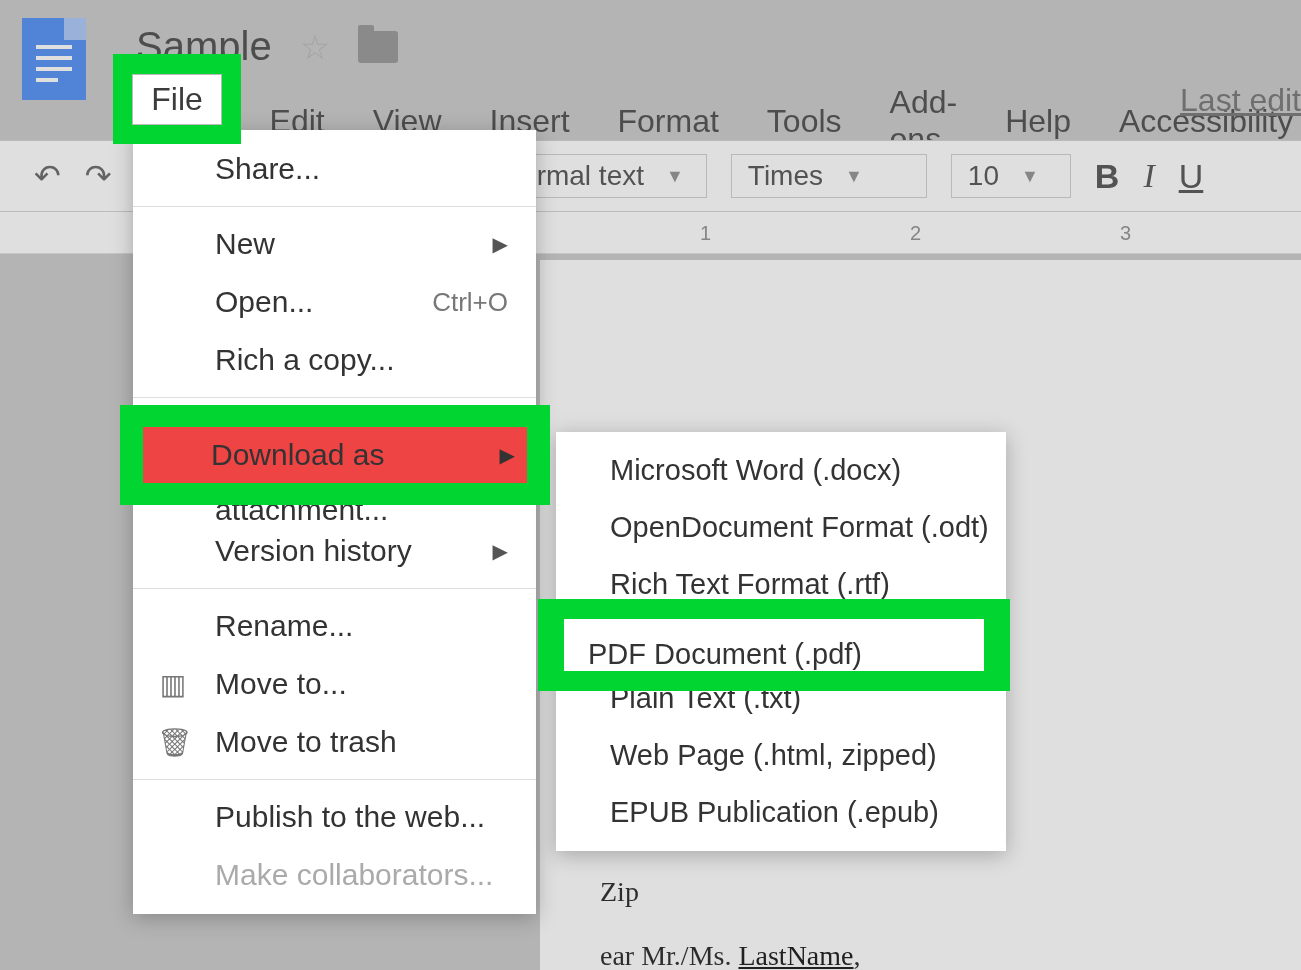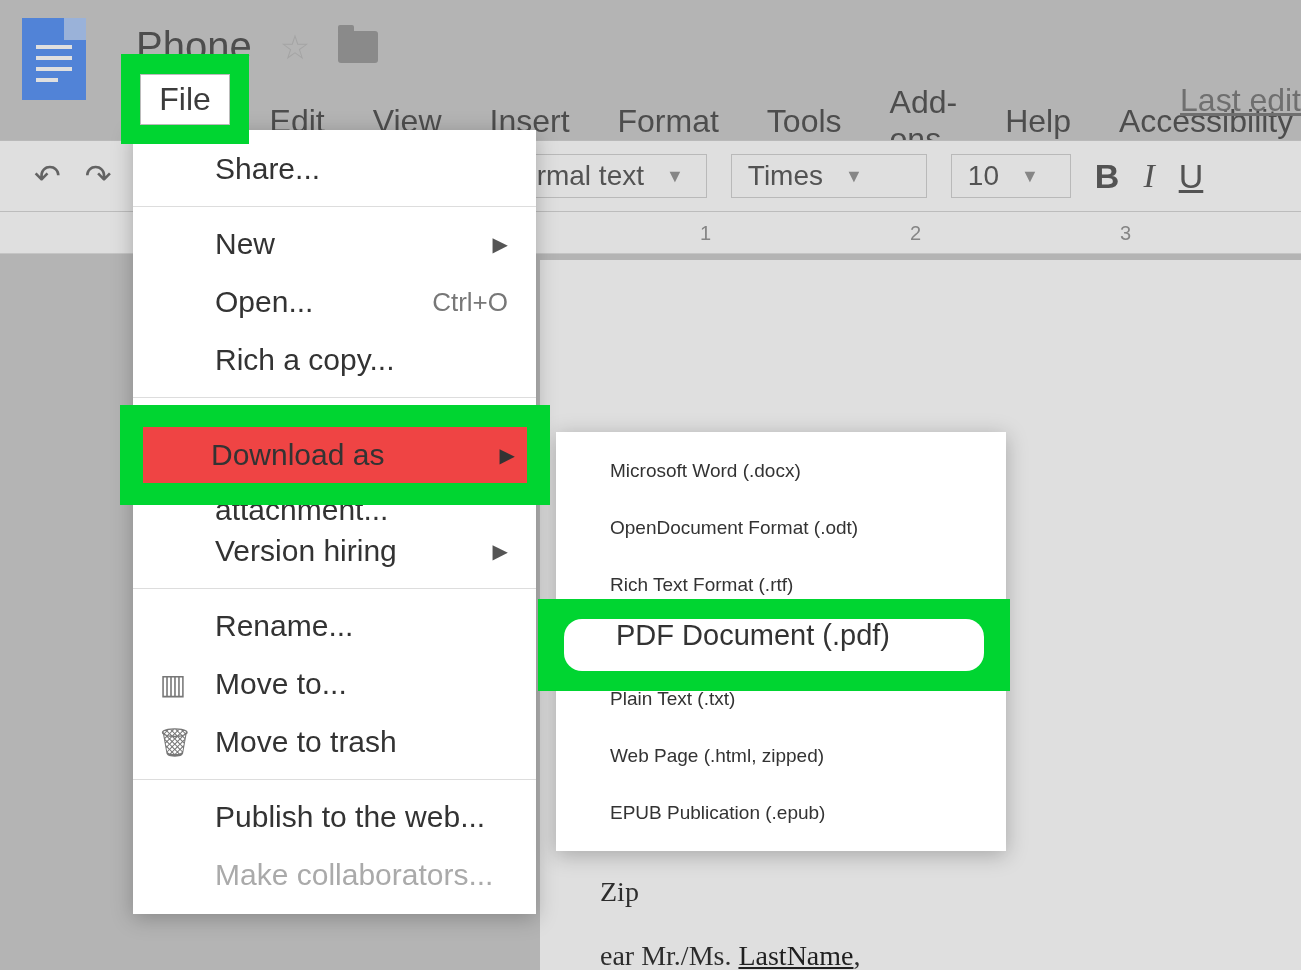--- a/index.html
+++ b/index.html
@@ -72,21 +72,21 @@
     font-size: 32px; color: #3c3c3c;
     padding: 6px 20px;
     cursor: pointer;
   }
   .file-box {
     position: absolute;
     left: 113px; top: 54px;
     width: 128px; height: 90px;
     background: #00d531;
     z-index: 200;
-    display: flex; align-items: center; justify-content: center; margin-left: 8px;
+    display: flex; align-items: center; justify-content: center;
   }
   .file-box-inner {
     background: #fff;
     padding: 6px 18px;
     font-size: 32px;
     color: #3c3c3c;
     border: 1px solid #bbb;
   }
   .last-edit {
     font-size: 32px; color: #6a6a6a; text-decoration: underline;
@@ -195,54 +195,54 @@
     left: 556px; top: 432px;
     width: 450px;
     background:#fff;
     box-shadow: 0 4px 20px rgba(0,0,0,0.25);
     z-index: 160;
     padding: 10px 0;
   }
   .sm-item {
     height: 57px; display:flex; align-items:center;
     padding-left: 54px;
-    font-size: 19px; color:#333;
+    font-size: 29px; color:#333;
     cursor:pointer;
   }
 
   .hl-pdf {
     position:absolute;
     left: 538px; top: 599px;
     width: 472px; height: 92px;
     background:#00d531;
     z-index: 190;
     display:flex; align-items:center; justify-content:center;
   }
   .hl-pdf-inner {
     width: 420px; height: 52px;
     background:#fff;
-    display:flex; align-items:flex-start;
-    padding-left: 52px;
-    font-size:29px; color:#333;border-radius:18px;
+    display:flex; align-items:flex-end;
+    padding-left: 24px;
+    font-size:29px; color:#333;
   }
 </style>
 </head>
 <body>
 
 <div class="header">
   <div class="doc-icon">
     <div class="lines">
         <span></span>
         <span></span>
         <span></span>
         <span></span>
       </div>
   </div>
   <div class="title-row">
-    <div class="title">Phone</div>
+    <div class="title">Sample</div>
     <div class="star-icon">☆</div>
     <div class="folder-icon"></div>
   </div>
   <div class="menu-row">
     <div class="menu-item" style="visibility:hidden">File</div>
     <div class="menu-item">Edit</div>
     <div class="menu-item">View</div>
     <div class="menu-item">Insert</div>
     <div class="menu-item">Format</div>
     <div class="menu-item">Tools</div>
@@ -315,21 +315,21 @@
       <span>Rich a copy...</span>
     </div>
   <div class="fm-sep"></div>
   <div class="fm-item" style="visibility:hidden">
       <span>Download as</span>
     </div>
   <div class="fm-item">
       <span>Email as attachment...</span>
     </div>
   <div class="fm-item">
-      <span>Version hiring</span>
+      <span>Version history</span>
       <span class="sub-arrow">▶</span>
     </div>
   <div class="fm-sep"></div>
   <div class="fm-item">
       <span>Rename...</span>
     </div>
   <div class="fm-item">
       <span class="fm-icon">▥</span>
       <span>Move to...</span>
     </div>

